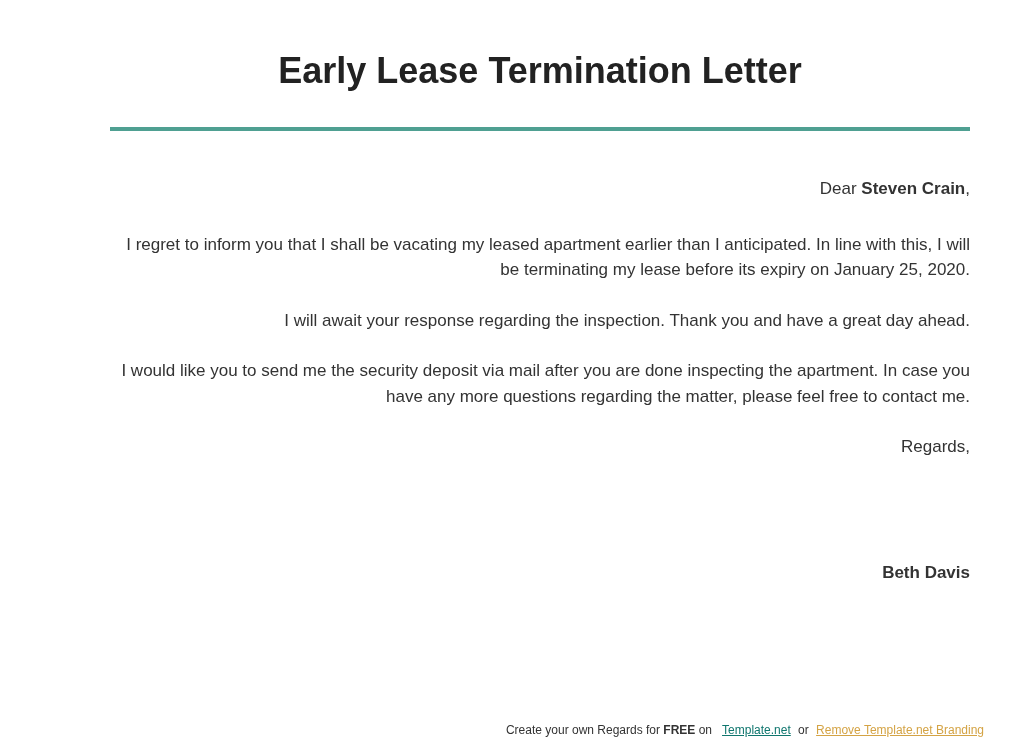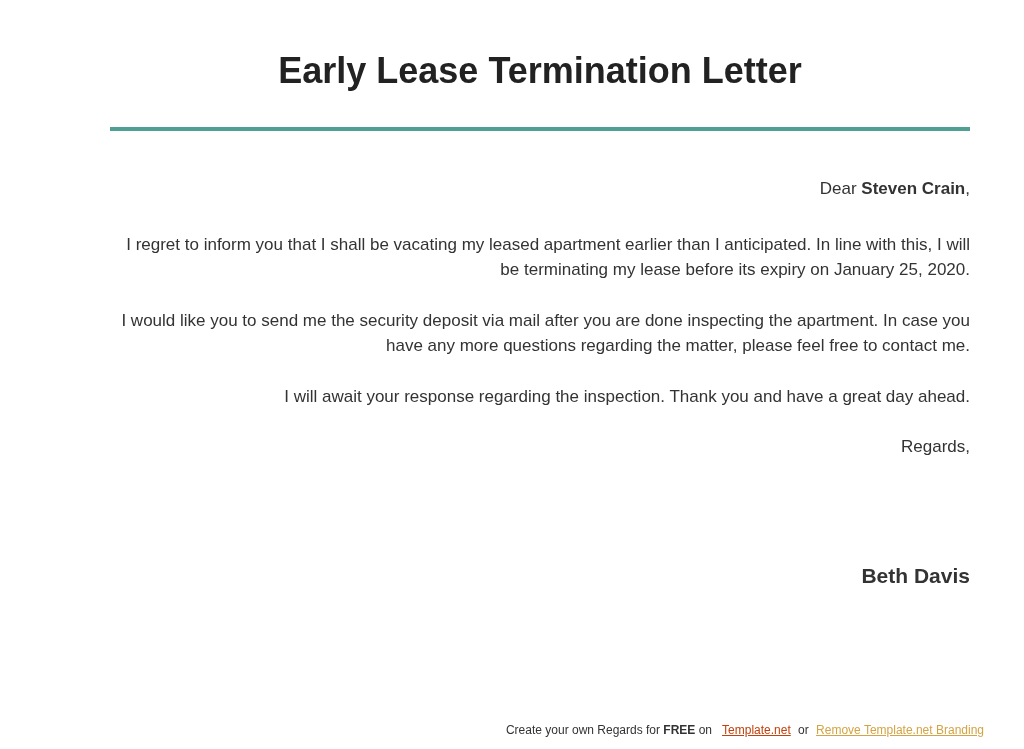--- a/index.html
+++ b/index.html
@@ -44,31 +44,31 @@
     }
     .paragraph {
       margin-bottom: 25px;
       margin-top: 14px;
     }
     .closing {
       margin-bottom: 100px;
     }
     .signature {
       font-weight: bold;
-      font-size: 21px;
+      font-size: 17px;
     }
     .footer {
       position: absolute;
       bottom: 12px;
       right: 40px;
       font-size: 12px;
       color: #333;
     }
     .footer-link1 {
-      color: #c2410c;
+      color: #0f766e;
       text-decoration: underline;
       cursor: pointer;
       margin-left: 10px;
     }
     .footer-link2 {
       color: #d4a344;
       text-decoration: underline;
       cursor: pointer;
       margin-left: 4px;
     }
@@ -80,22 +80,22 @@
 <body>
 
 <div class="container">
   <h1 class="title">Early Lease Termination Letter</h1>
   <div class="divider"></div>
   <div class="letter-body">
     <p class="salutation">
       <span>Dear </span><span class="bold">Steven Crain</span><span>,</span>
     </p>
     <p class="paragraph">I regret to inform you that I shall be vacating my leased apartment earlier than I anticipated. In line with this, I will be terminating my lease before its expiry on January 25, 2020.</p>
+    <p class="paragraph">I will await your response regarding the inspection. Thank you and have a great day ahead.</p>
     <p class="paragraph">I would like you to send me the security deposit via mail after you are done inspecting the apartment. In case you have any more questions regarding the matter, please feel free to contact me.</p>
-    <p class="paragraph">I will await your response regarding the inspection. Thank you and have a great day ahead.</p>
     <p class="closing">Regards,</p>
     <p class="signature">Beth Davis</p>
   </div>
 </div>
 
 <div class="footer">
   <span>Create your own Regards for </span><span class="bold">FREE</span><span> on</span><a class="footer-link1">Template.net</a><span class="or-text"> or </span><a class="footer-link2">Remove Template.net Branding</a>
 </div>
 
 </body></html>

